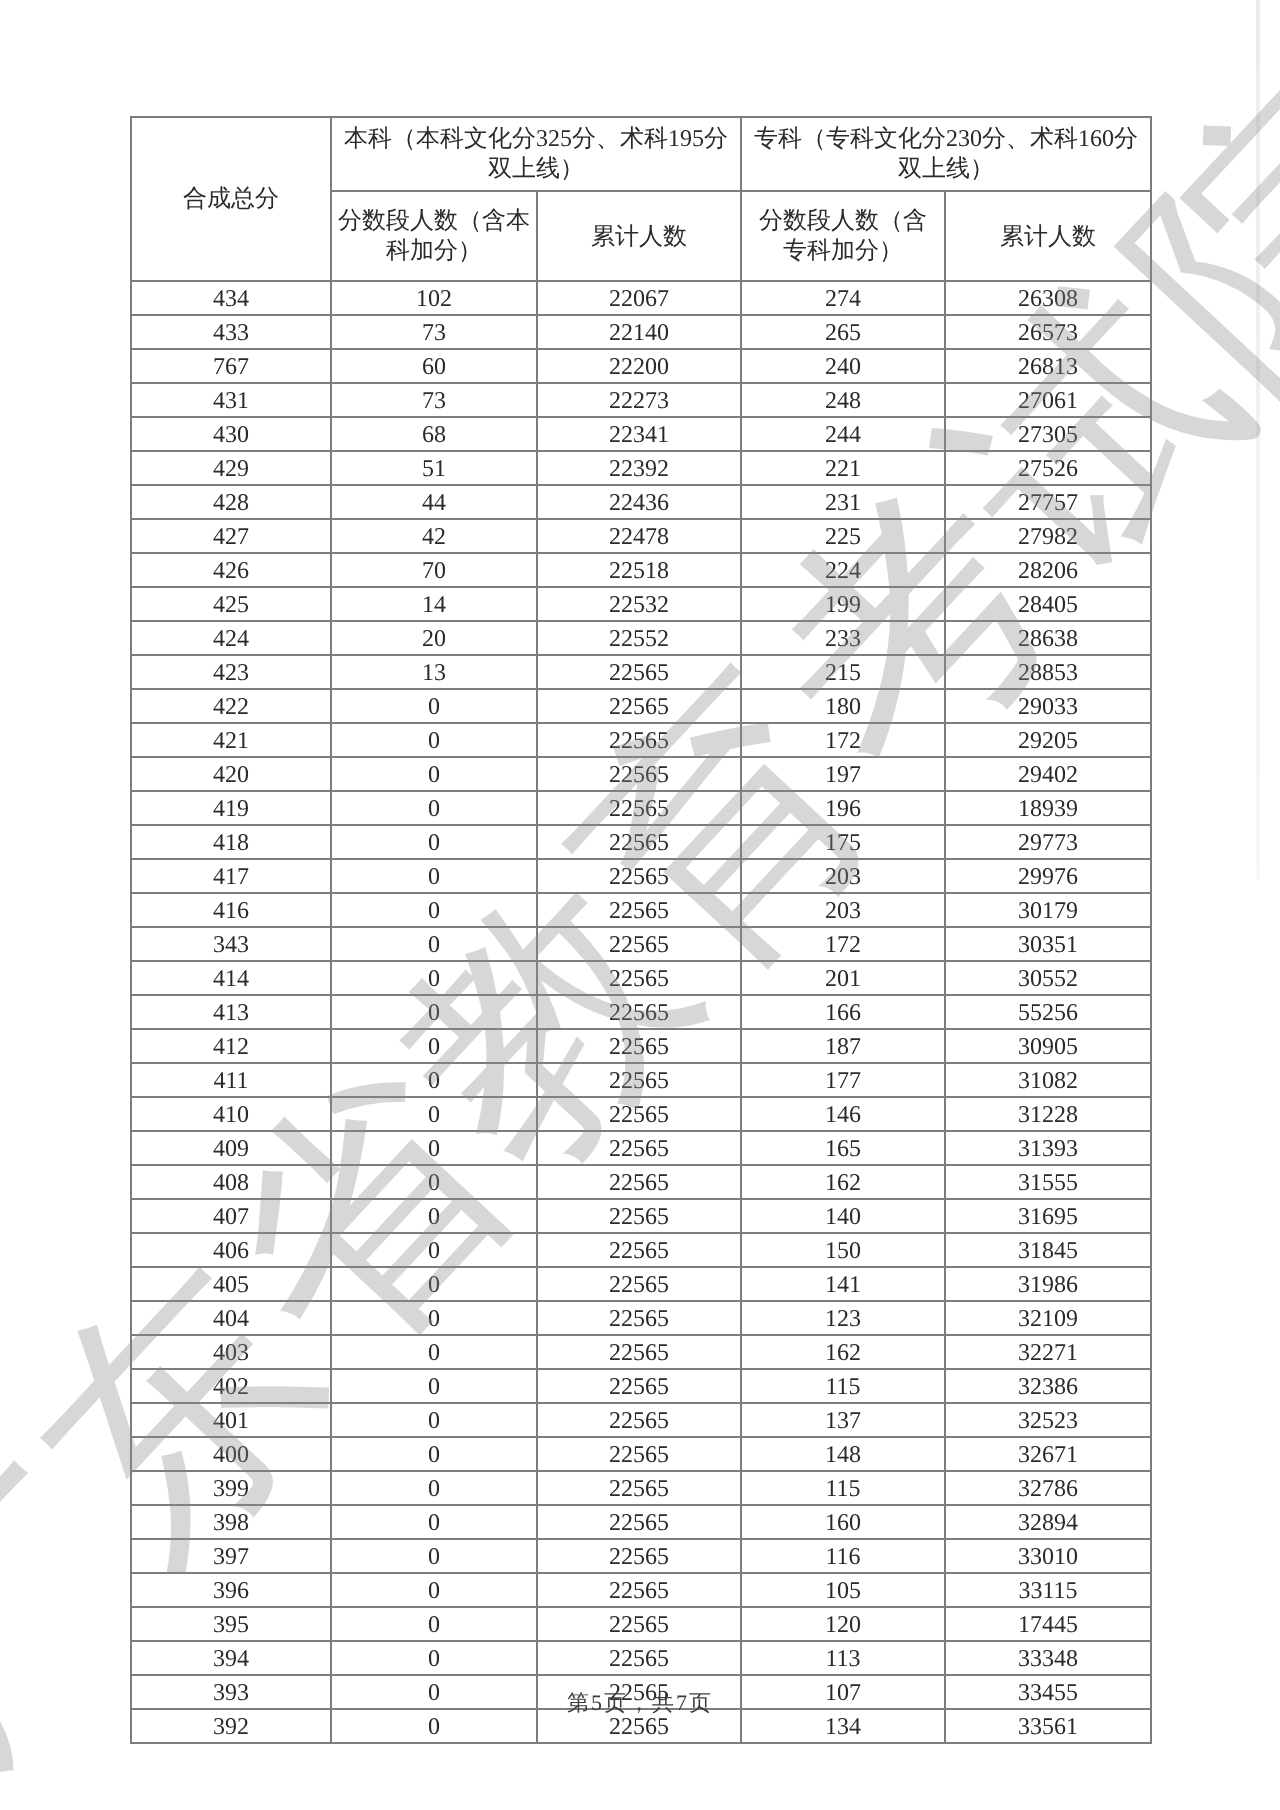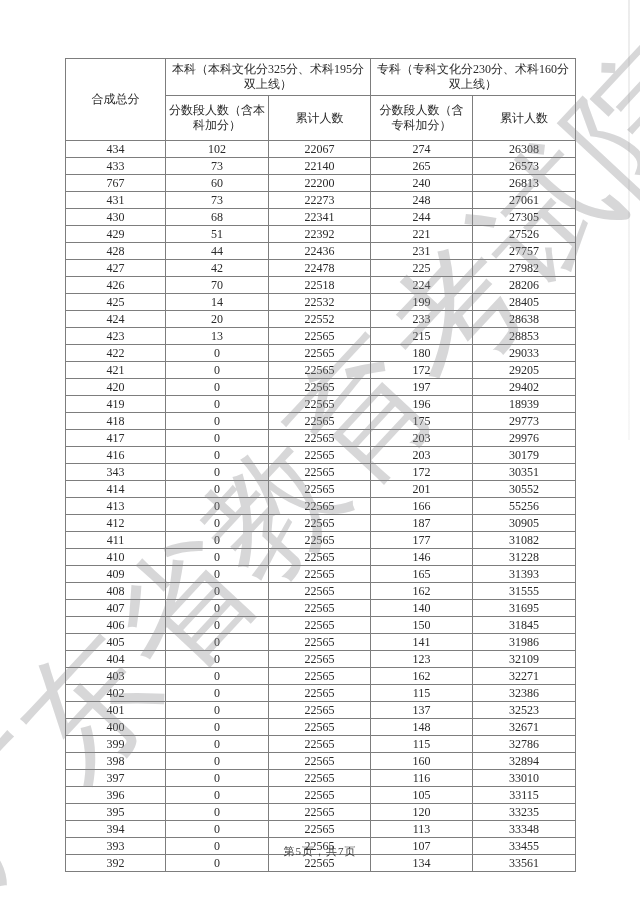--- a/index.html
+++ b/index.html
@@ -384,21 +384,21 @@
           <td>0</td>
           <td>22565</td>
           <td>105</td>
           <td>33115</td>
         </tr>
         <tr>
           <td>395</td>
           <td>0</td>
           <td>22565</td>
           <td>120</td>
-          <td>33235</td>
+          <td>17445</td>
         </tr>
         <tr>
           <td>394</td>
           <td>0</td>
           <td>22565</td>
           <td>113</td>
           <td>33348</td>
         </tr>
         <tr>
           <td>393</td>

